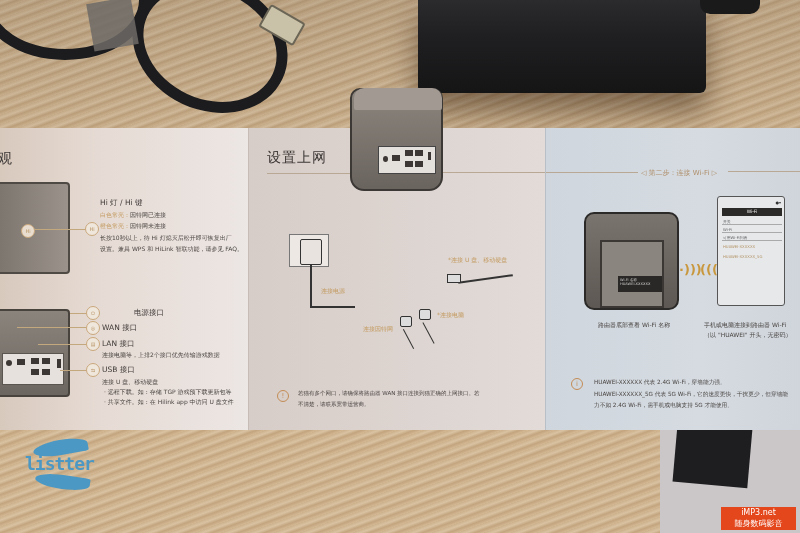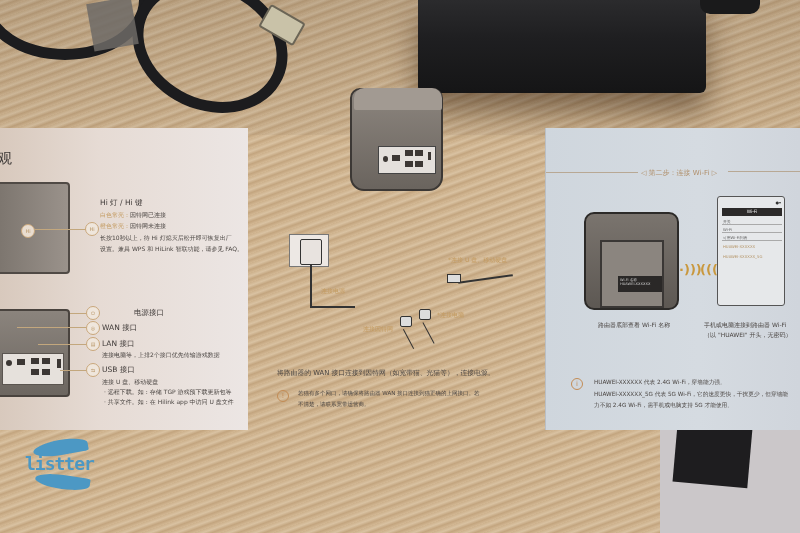--- a/index.html
+++ b/index.html
@@ -128,20 +128,26 @@
       <div class="circle" style="left:86px;top:209px;">▤</div>
       <div class="lbl" style="left:102px;top:211px;">LAN 接口</div>
       <div class="small" style="left:102px;top:223px;">连接电脑等，上排2个接口优先传输游戏数据</div>
       <div class="circle" style="left:86px;top:235px;">⇆</div>
       <div class="lbl" style="left:102px;top:237px;">USB 接口</div>
       <div class="small" style="left:102px;top:250px;">连接 U 盘、移动硬盘</div>
       <div class="small" style="left:104px;top:260px;">· 远程下载。如：存储 TGP 游戏预下载更新包等</div>
       <div class="small" style="left:104px;top:270px;">· 共享文件。如：在 Hilink app 中访问 U 盘文件</div>
     </div>
 
+    <div class="panel p2">
+      <div class="title" style="left:18px;top:21px;">设置上网</div>
+      <div class="step-line" style="left:18px;top:45px;width:88px;"></div>
+      <div class="step" style="left:110px;top:41px;">◁ <span>第一步：连接线缆</span> ▷</div>
+      <div class="step-line" style="left:182px;top:44px;width:115px;"></div>
+    </div>
 
     <div class="panel p3">
       <div class="step-line" style="left:0;top:44px;width:92px;"></div>
       <div class="step" style="left:95px;top:40px;">◁ <span>第二步：连接 Wi-Fi</span> ▷</div>
       <div class="step-line" style="left:182px;top:43px;width:73px;"></div>
     </div>
   </div>
 
   <div class="wall-plate"></div>
   <div class="plug"></div>
@@ -163,21 +169,20 @@
   <div class="port" style="left:400px;top:316px;width:12px;height:11px;border:1px solid #333;background:#ddd;border-radius:2px;"></div>
   <div class="port" style="left:419px;top:309px;width:12px;height:11px;border:1px solid #333;background:#ddd;border-radius:2px;"></div>
   <div class="wire" style="left:408px;top:328px;width:1px;height:22px;transform:rotate(-28deg);"></div>
   <div class="wire" style="left:428px;top:321px;width:1px;height:24px;transform:rotate(-28deg);"></div>
 
   <div class="small orange" style="left:321px;top:287px;">连接电源</div>
   <div class="small orange" style="left:448px;top:256px;">*连接 U 盘、移动硬盘</div>
   <div class="small orange" style="left:437px;top:311px;">*连接电脑</div>
   <div class="small orange" style="left:363px;top:325px;">连接因特网</div>
 
-  <div class="small" style="left:277px;top:368px;font-size:6.8px;">将路由器的 WAN 接口连接到因特网（如宽带猫、光猫等），连接电源。</div>
   <div class="info-icon" style="left:277px;top:390px;">!</div>
   <div class="small" style="left:298px;top:390px;font-size:5.5px;">若猫有多个网口，请确保将路由器 WAN 接口连接到猫正确的上网接口。若</div>
   <div class="small" style="left:298px;top:401px;font-size:5.5px;">不清楚，请联系宽带运营商。</div>
 
   <div class="cube2"></div>
   <div class="cube2-face"></div>
   <div class="cube2-label">
     <div style="font-size:3.6px;color:#ccc;padding:2px 2px 0;">Wi-Fi 名称</div>
     <div style="font-size:3.6px;color:#ccc;padding:0 2px;">HUAWEI-XXXXXX</div>
   </div>
@@ -201,13 +206,17 @@
   <div class="info-icon" style="left:571px;top:378px;">i</div>
   <div class="small" style="left:594px;top:379px;font-size:5.7px;">HUAWEI-XXXXXX 代表 2.4G Wi-Fi，穿墙能力强。</div>
   <div class="small" style="left:594px;top:391px;font-size:5.7px;">HUAWEI-XXXXXX_5G 代表 5G Wi-Fi，它的速度更快，干扰更少，但穿墙能</div>
   <div class="small" style="left:594px;top:402px;font-size:5.7px;">力不如 2.4G Wi-Fi，需手机或电脑支持 5G 才能使用。</div>
 
   <div class="watermark">
     <div class="wm-top"></div>
     <div class="wm-text">listter</div>
     <div class="wm-bot"></div>
   </div>
+  <div class="badge">
+    <div>iMP3.net</div>
+    <div>随身数码影音</div>
+  </div>
 </div>
 
 </body></html>

